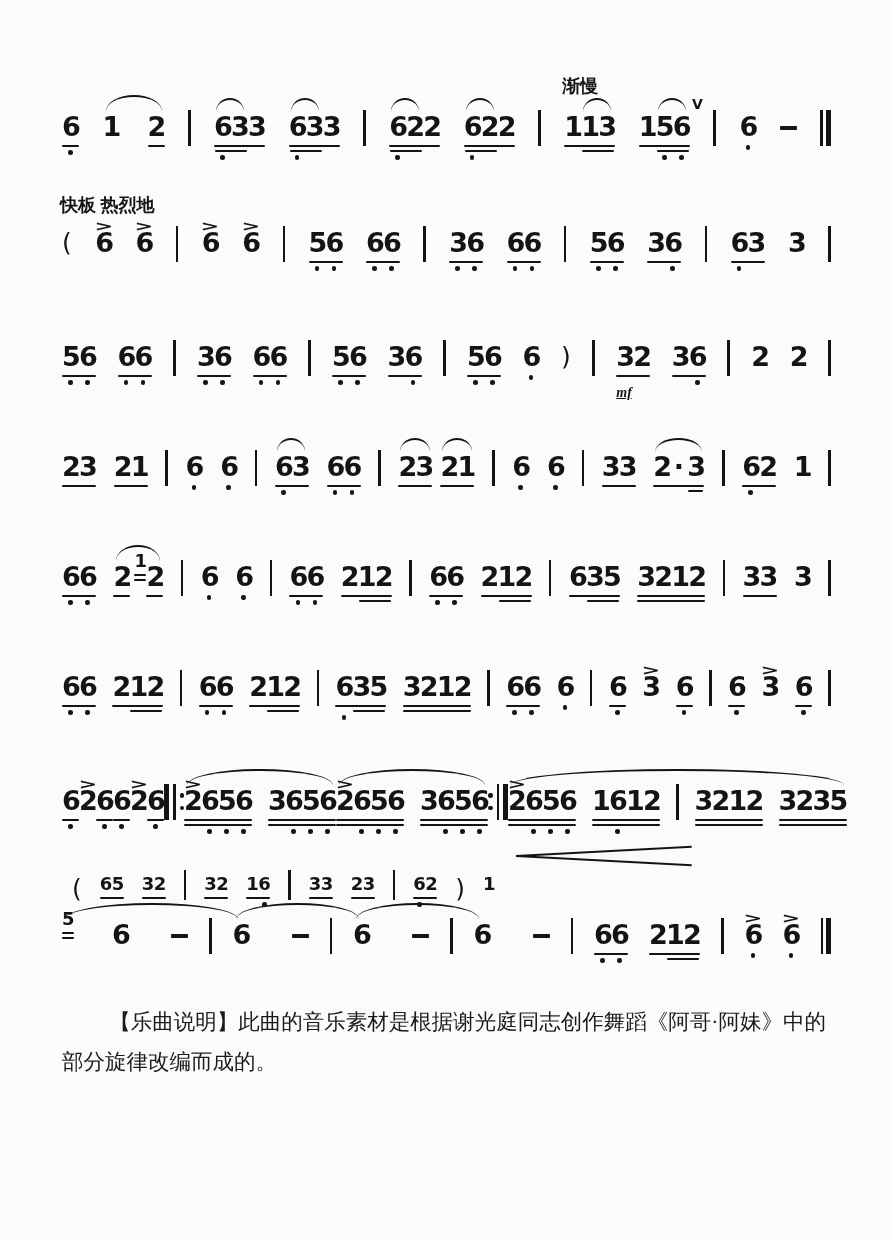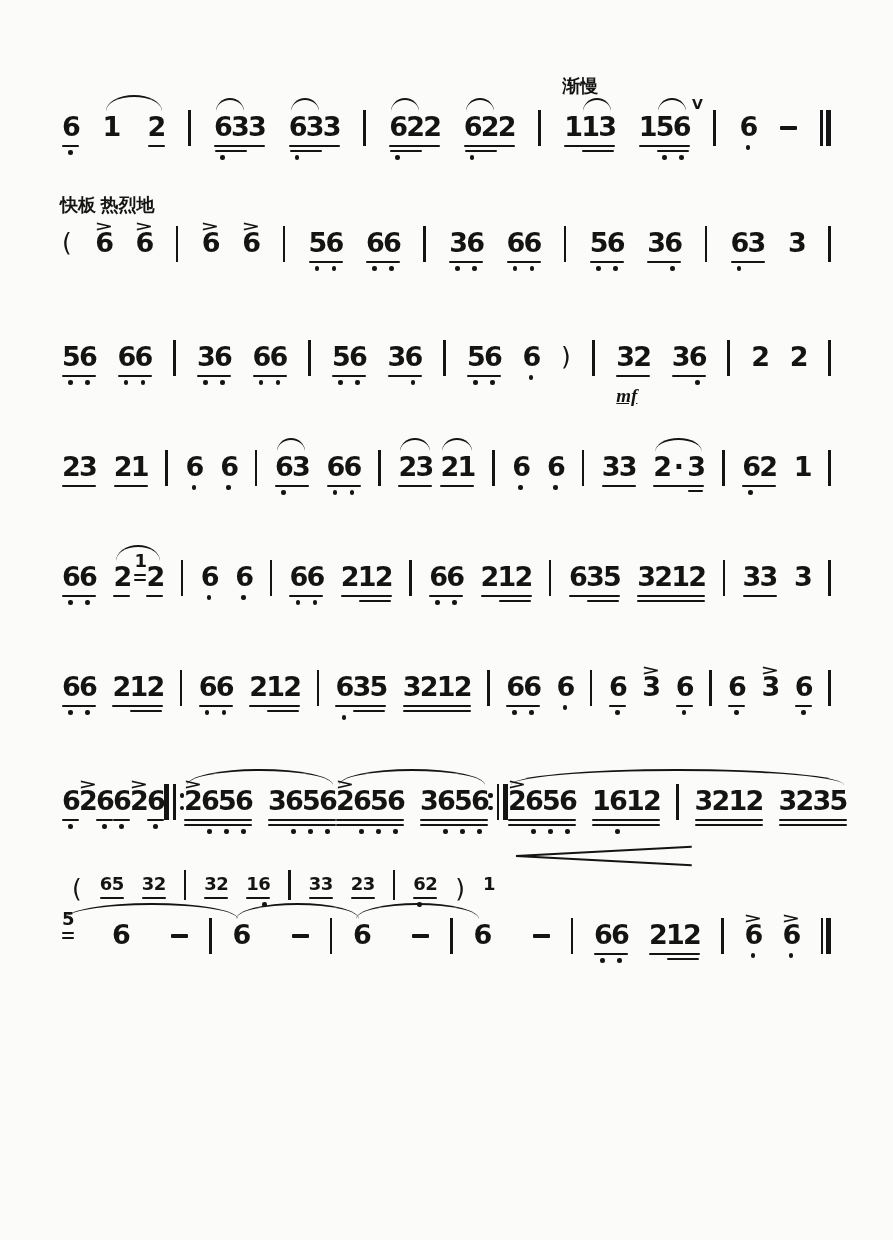--- a/index.html
+++ b/index.html
@@ -41,21 +41,21 @@
   .bar.small{height:30px;margin-top:-4px;}
   .dash{width:17px;height:3.5px;background:#141414;margin-top:14px;border-radius:1px;}
   .paren{font-size:25px;line-height:30px;font-weight:400;position:relative;}
   .final{display:flex;gap:3px;margin-top:-2px;}
   .final .thin{width:2.5px;height:36px;background:#141414;}
   .final .thick{width:5px;height:36px;background:#141414;}
   .rbar{display:flex;gap:4px;margin-top:-2px;align-items:flex-start;}
   .dotcol{display:flex;flex-direction:column;gap:8px;margin-top:9px;}
   .lbl-above{position:absolute;top:-38px;left:-2px;font-size:18px;font-weight:700;
              white-space:nowrap;font-family:"Liberation Serif","DejaVu Sans",serif;}
-  .lbl-below{position:absolute;top:calc(100% + 8px);left:0;font-style:italic;font-size:19px;
+  .lbl-below{position:absolute;top:calc(100% + 8px);left:0;font-style:italic;font-size:14px;
              font-weight:700;font-family:"Liberation Serif","DejaVu Serif",serif;text-decoration:underline;}
   .hairpin{position:absolute;top:calc(100% + 12px);left:8px;width:52%;height:18px;}
   .hairpin .hl{position:absolute;left:0;top:50%;width:100%;height:2px;background:#141414;
                transform-origin:left center;}
   .hairpin .hl.up{transform:rotate(-3deg);}
   .hairpin .hl.dn{transform:rotate(3deg);}
   .footer{position:absolute;left:62px;right:56px;top:1002px;
           font-family:"Liberation Serif","DejaVu Serif",serif;
           font-size:21.5px;line-height:40px;text-indent:2.2em;color:#1a1a1a;margin:0;}
 </style>
@@ -1346,13 +1346,14 @@
           <div class="dotslot">
             <div class="dot"></div>
           </div>
         </div>
       </div>
       <div class="final">
         <div class="thin"></div>
         <div class="thick"></div>
       </div>
     </div>
+  <p class="footer">【乐曲说明】此曲的音乐素材是根据谢光庭同志创作舞蹈《阿哥·阿妹》中的部分旋律改编而成的。</p>
 </div>
 
 </body></html>

